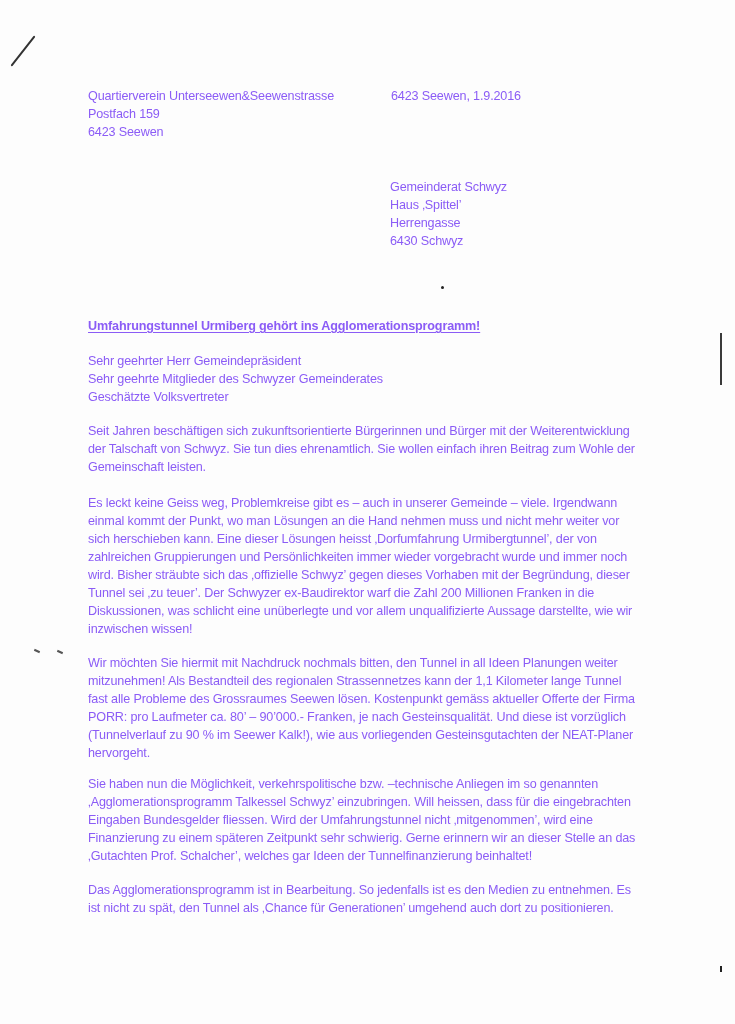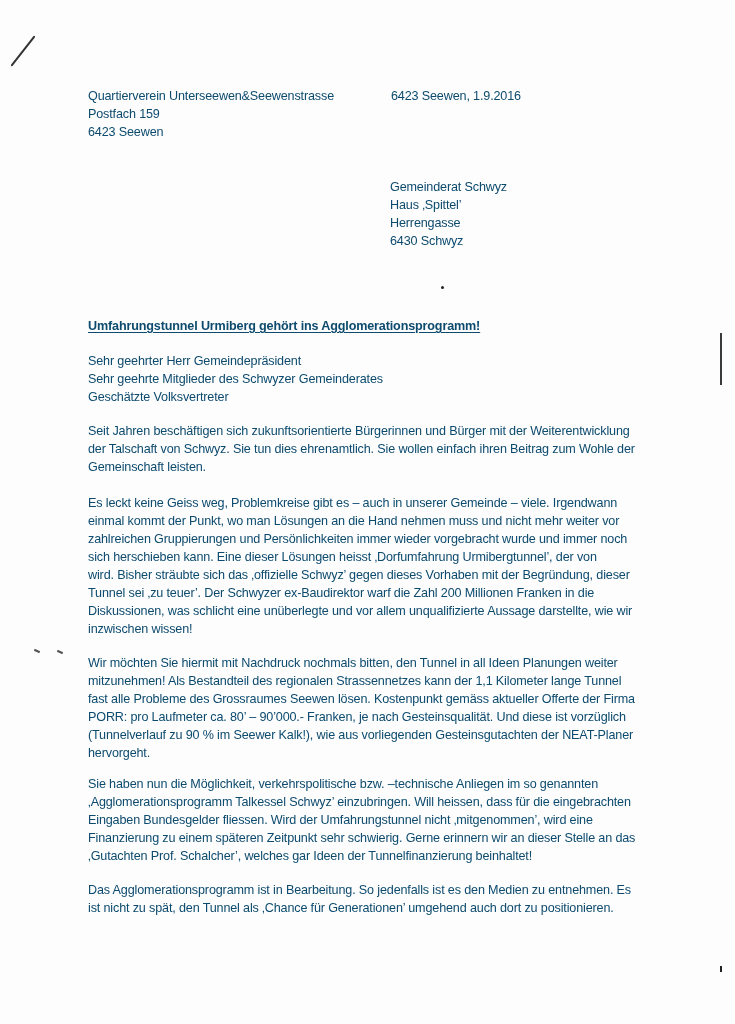--- a/index.html
+++ b/index.html
@@ -19,21 +19,21 @@
       position: absolute;
       inset: 0;
       background: #fdfdfd;
     }
     .txt {
       position: absolute;
       font-size: 12.6px;
       line-height: 18px;
       letter-spacing: -0.15px;
       white-space: nowrap;
-      color: #0c4a6e;
+      color: #8b5cf6;
     }
     .block { white-space: normal; }
     .line { display: block; height: 18px; white-space: nowrap; }
     .subject {
       font-weight: bold;
       text-decoration: underline;
       text-underline-offset: 2px;
     }
     .slash {
       position: absolute;
@@ -106,22 +106,22 @@
 
   <div class="txt block" style="left:88px; top:422px;">
     <span class="line">Seit Jahren beschäftigen sich zukunftsorientierte Bürgerinnen und Bürger mit der Weiterentwicklung</span>
     <span class="line">der Talschaft von Schwyz. Sie tun dies ehrenamtlich. Sie wollen einfach ihren Beitrag zum Wohle der</span>
     <span class="line">Gemeinschaft leisten.</span>
   </div>
 
   <div class="txt block" style="left:88px; top:494px;">
     <span class="line">Es leckt keine Geiss weg, Problemkreise gibt es – auch in unserer Gemeinde – viele. Irgendwann</span>
     <span class="line">einmal kommt der Punkt, wo man Lösungen an die Hand nehmen muss und nicht mehr weiter vor</span>
+    <span class="line">sich herschieben kann. Eine dieser Lösungen heisst ‚Dorfumfahrung Urmibergtunnel’, der von</span>
     <span class="line">zahlreichen Gruppierungen und Persönlichkeiten immer wieder vorgebracht wurde und immer noch</span>
-    <span class="line">sich herschieben kann. Eine dieser Lösungen heisst ‚Dorfumfahrung Urmibergtunnel’, der von</span>
     <span class="line">wird. Bisher sträubte sich das ‚offizielle Schwyz’ gegen dieses Vorhaben mit der Begründung, dieser</span>
     <span class="line">Tunnel sei ‚zu teuer’. Der Schwyzer ex-Baudirektor warf die Zahl 200 Millionen Franken in die</span>
     <span class="line">Diskussionen, was schlicht eine unüberlegte und vor allem unqualifizierte Aussage darstellte, wie wir</span>
     <span class="line">inzwischen wissen!</span>
   </div>
 
   <div class="txt block" style="left:88px; top:654px;">
     <span class="line">Wir möchten Sie hiermit mit Nachdruck nochmals bitten, den Tunnel in all Ideen Planungen weiter</span>
     <span class="line">mitzunehmen! Als Bestandteil des regionalen Strassennetzes kann der 1,1 Kilometer lange Tunnel</span>
     <span class="line">fast alle Probleme des Grossraumes Seewen lösen. Kostenpunkt gemäss aktueller Offerte der Firma</span>

